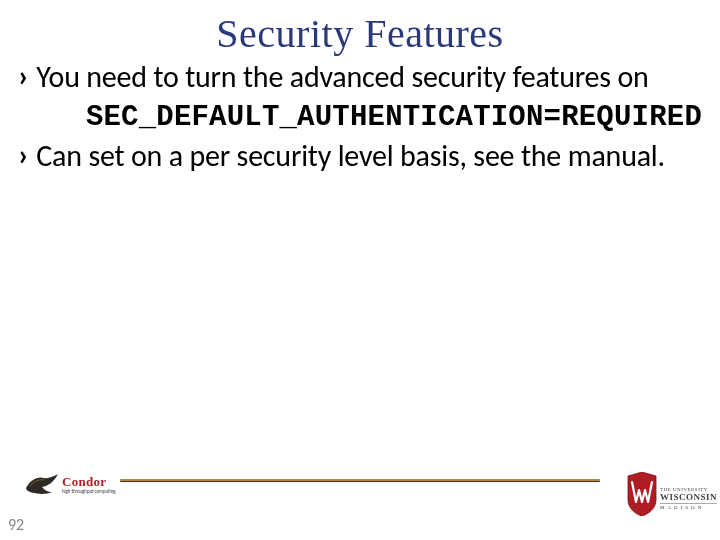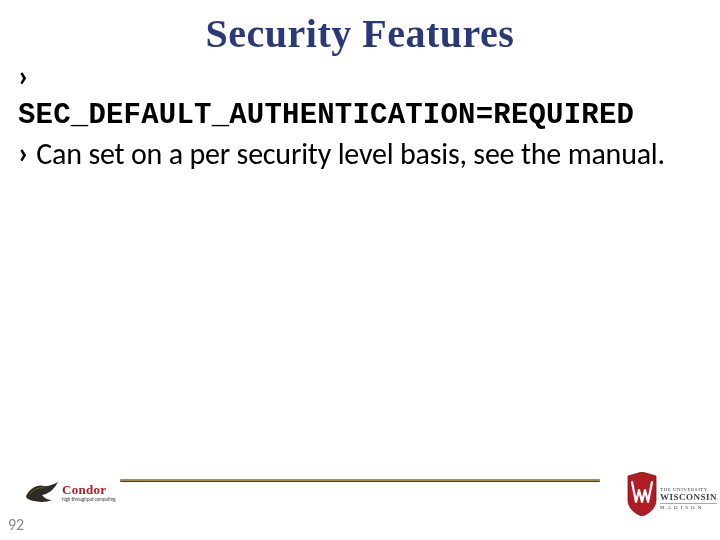--- a/index.html
+++ b/index.html
@@ -1,27 +1,27 @@
 <!DOCTYPE html>
 <html><head>
 <meta charset="utf-8">
 <style>
   * { margin: 0; padding: 0; box-sizing: border-box; }
   html, body { width: 720px; height: 540px; background: #fff; font-family: Calibri, "Segoe UI", sans-serif; overflow: hidden; }
   .slide { position: relative; width: 720px; height: 540px; padding: 8px 18px 0 18px; }
-  .title { font-family: "Comic Sans MS", "Comic Sans", cursive; font-weight: 700; color: #2a397a; font-size: 40px; text-align: center; margin-top: 2px; letter-spacing: 0.5px; }
+  .title { font-family: "Comic Sans MS", "Comic Sans", cursive; font-weight: 400; color: #2a397a; font-size: 40px; text-align: center; margin-top: 2px; letter-spacing: 0.5px; }
   .bullets { color: #000; }
   .bullet-item { display: flex; align-items: flex-start; margin-top: 4px; }
   .bullet-mark { font-family: "Calibri", sans-serif; font-weight: 700; color: #000; font-size: 30px; line-height: 1.0; margin-right: 8px; margin-top: 0px; }
   .bullet-text { font-size: 30px; line-height: 1.06; letter-spacing: -0.2px; }
-  .code-block { margin-top: 6px; }
+  .code-block { margin-top: 6px; text-align: right; }
   .code-line { font-family: "Courier New", Courier, monospace; font-weight: 700; font-size: 29px; line-height: 1.28; white-space: pre; letter-spacing: 0.2px; }
   .footer { position: absolute; left: 0; right: 0; bottom: 0; height: 72px; }
   .hr-line { position: absolute; left: 120px; right: 120px; bottom: 58px; height: 3px; background: linear-gradient(to bottom, #a88c3e 0%, #a88c3e 55%, #74251f 55%, #74251f 100%); border-radius: 1px; }
-  .logo-left { position: absolute; left: 24px; bottom: 28px; width: 100px; height: 36px; }
+  .logo-left { position: absolute; left: 24px; bottom: 36px; width: 100px; height: 36px; }
   .logo-left .bird { position: absolute; left: 0; top: 4px; width: 36px; height: 26px; }
   .logo-left .brand { position: absolute; left: 38px; top: 6px; font-family: Georgia, serif; font-weight: 700; font-size: 13px; color: #b01c24; letter-spacing: 0.3px; }
   .logo-left .sub { position: absolute; left: 38px; top: 20px; font-size: 5px; color: #444; letter-spacing: -0.1px; }
   .logo-right { position: absolute; right: 24px; bottom: 20px; width: 70px; height: 48px; }
   .crest { position: absolute; left: 0; top: 0; width: 32px; height: 44px; }
   .uw-text { position: absolute; left: 34px; top: 15px; font-family: Georgia, 'Times New Roman', serif; font-size: 7px; color: #444; line-height: 1.0; }
   .uw-text .uni { font-size: 5px; letter-spacing: 0.5px; display: block; }
   .uw-text .wis { font-weight: 700; font-size: 9px; letter-spacing: 0.5px; display: block; margin-top: 1px; }
   .uw-text .mad { font-size: 5px; letter-spacing: 3px; display: block; margin-top: 1px; border-top: 0.5px solid #aaa; padding-top: 1px; }
   .page-num { position: absolute; left: 8px; bottom: 6px; font-size: 16px; color: #888; font-family: Calibri, sans-serif; }
@@ -30,20 +30,21 @@
 <body>
 
 <div class="slide">
 
   <h1 class="title">Security Features</h1>
 
   <div class="bullets">
 
     <div class="bullet-item">
       <span class="bullet-mark">›</span>
+      <span class="bullet-text">You need to turn the advanced security features on</span>
     </div>
 
     <div class="code-block">
       <div class="code-line">SEC_DEFAULT_AUTHENTICATION=REQUIRED</div>
     </div>
 
     <div class="bullet-item">
       <span class="bullet-mark">›</span>
       <span class="bullet-text">Can set on a per security level basis, see the manual.</span>
     </div>

